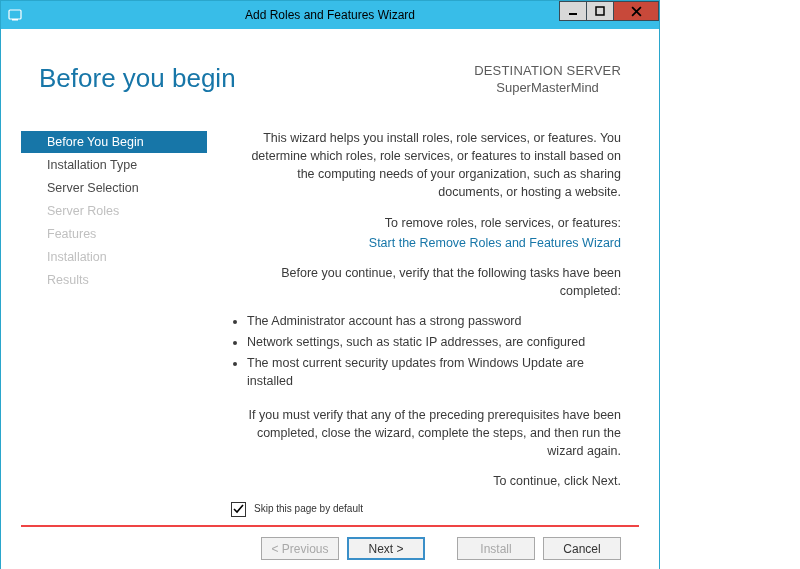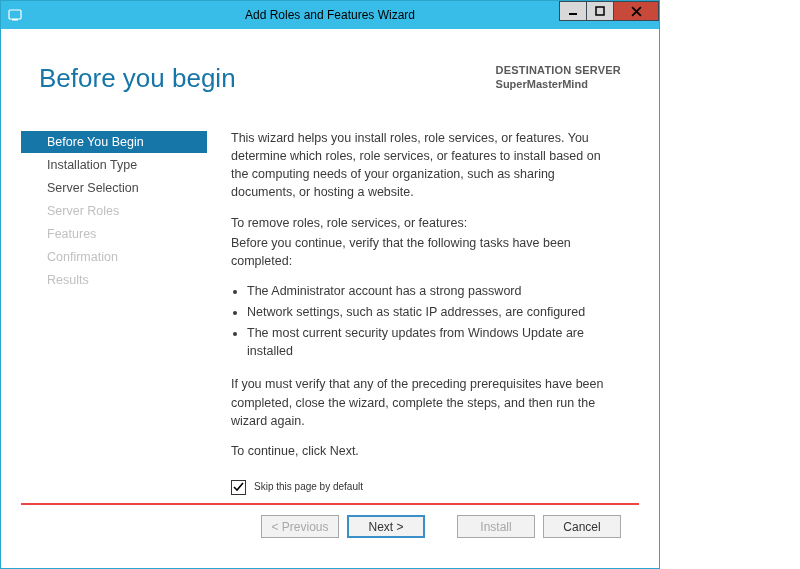--- a/index.html
+++ b/index.html
@@ -89,25 +89,24 @@
     justify-content: space-between;
     align-items: flex-start;
   }
   .page-title {
     font-size: 26px;
     font-weight: 300;
     color: #1776a8;
     margin: 0;
   }
   .dest {
-    text-align: left;
-    font-size: 11px;
+    text-align: center;
+    font-size: 13px;
     color: #5a5a5a;
     line-height: 1.3;
-    font-weight: bold;
   }
   .dest .label { letter-spacing: 0.2px; }
   .main {
     flex: 1 1 auto;
     display: flex;
     padding: 0 18px 0 0;
     box-sizing: border-box;
     overflow: hidden;
   }
   .nav {
@@ -131,21 +130,21 @@
   .content {
     flex: 1 1 auto;
     font-size: 12.5px;
     color: #3a3a3a;
     line-height: 1.45;
     padding-left: 24px;
     display: flex;
     flex-direction: column;
     min-width: 0;
   }
-  .content p { margin: 0 0 12px 0; }
+  .content p { margin: 0 0 12px 0; text-align: right; }
   .content .link {
     color: #1776a8;
   }
   .content ul {
     margin: 0 0 12px 0;
     padding-left: 16px;
   }
   .content ul li {
     margin-bottom: 3px;
   }
@@ -241,27 +240,28 @@
     </div>
 
     <div class="main">
 
       <div class="nav">
         <div class="nav-item selected">Before You Begin</div>
         <div class="nav-item">Installation Type</div>
         <div class="nav-item">Server Selection</div>
         <div class="nav-item disabled">Server Roles</div>
         <div class="nav-item disabled">Features</div>
-        <div class="nav-item disabled">Confirmation</div>
+        <div class="nav-item disabled">Installation</div>
         <div class="nav-item disabled">Results</div>
       </div>
 
       <div class="content">
         <p>This wizard helps you install roles, role services, or features. You determine which roles, role services, or features to install based on the computing needs of your organization, such as sharing documents, or hosting a website.</p>
         <p style="margin-bottom:2px">To remove roles, role services, or features:</p>
+        <p><span class="link">Start the Remove Roles and Features Wizard</span></p>
         <p>Before you continue, verify that the following tasks have been completed:</p>
         <ul>
           <li>The Administrator account has a strong password</li>
           <li>Network settings, such as static IP addresses, are configured</li>
           <li>The most current security updates from Windows Update are installed</li>
         </ul>
         <p>If you must verify that any of the preceding prerequisites have been completed, close the wizard, complete the steps, and then run the wizard again.</p>
         <p>To continue, click Next.</p>
 
         <div class="skip-row">

